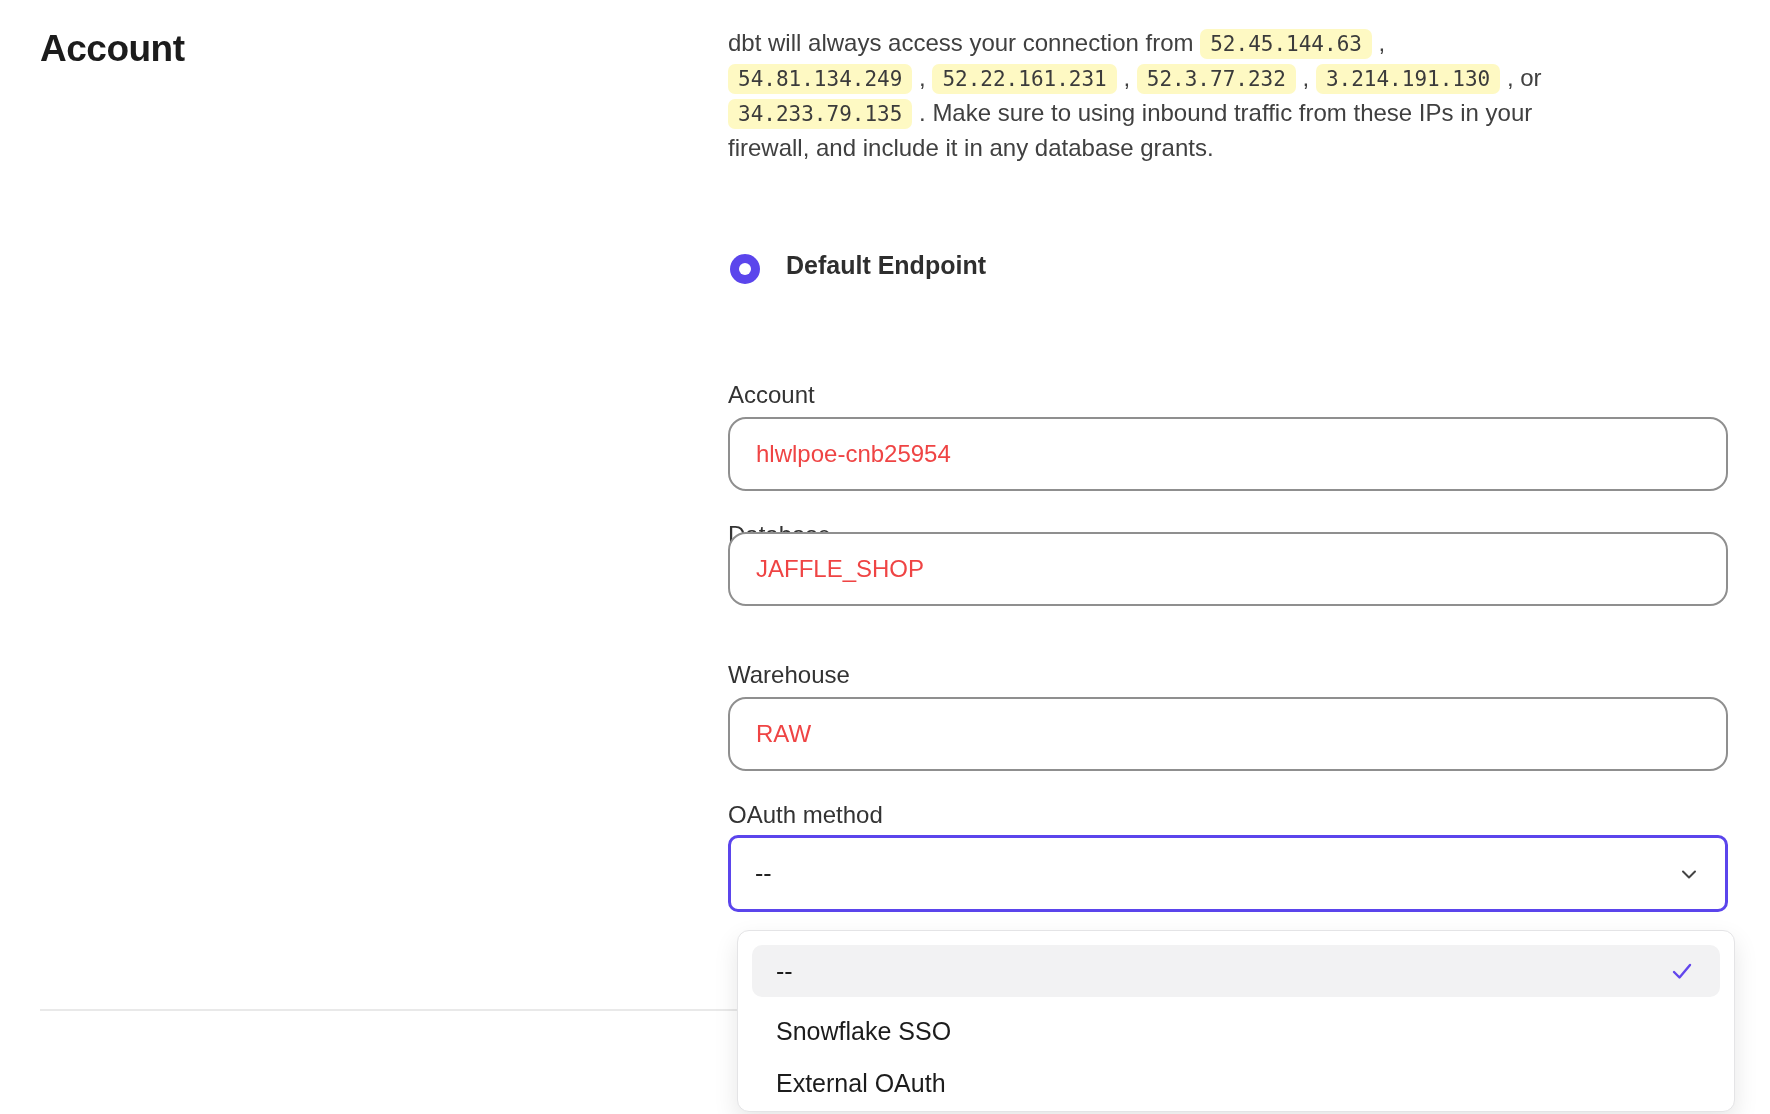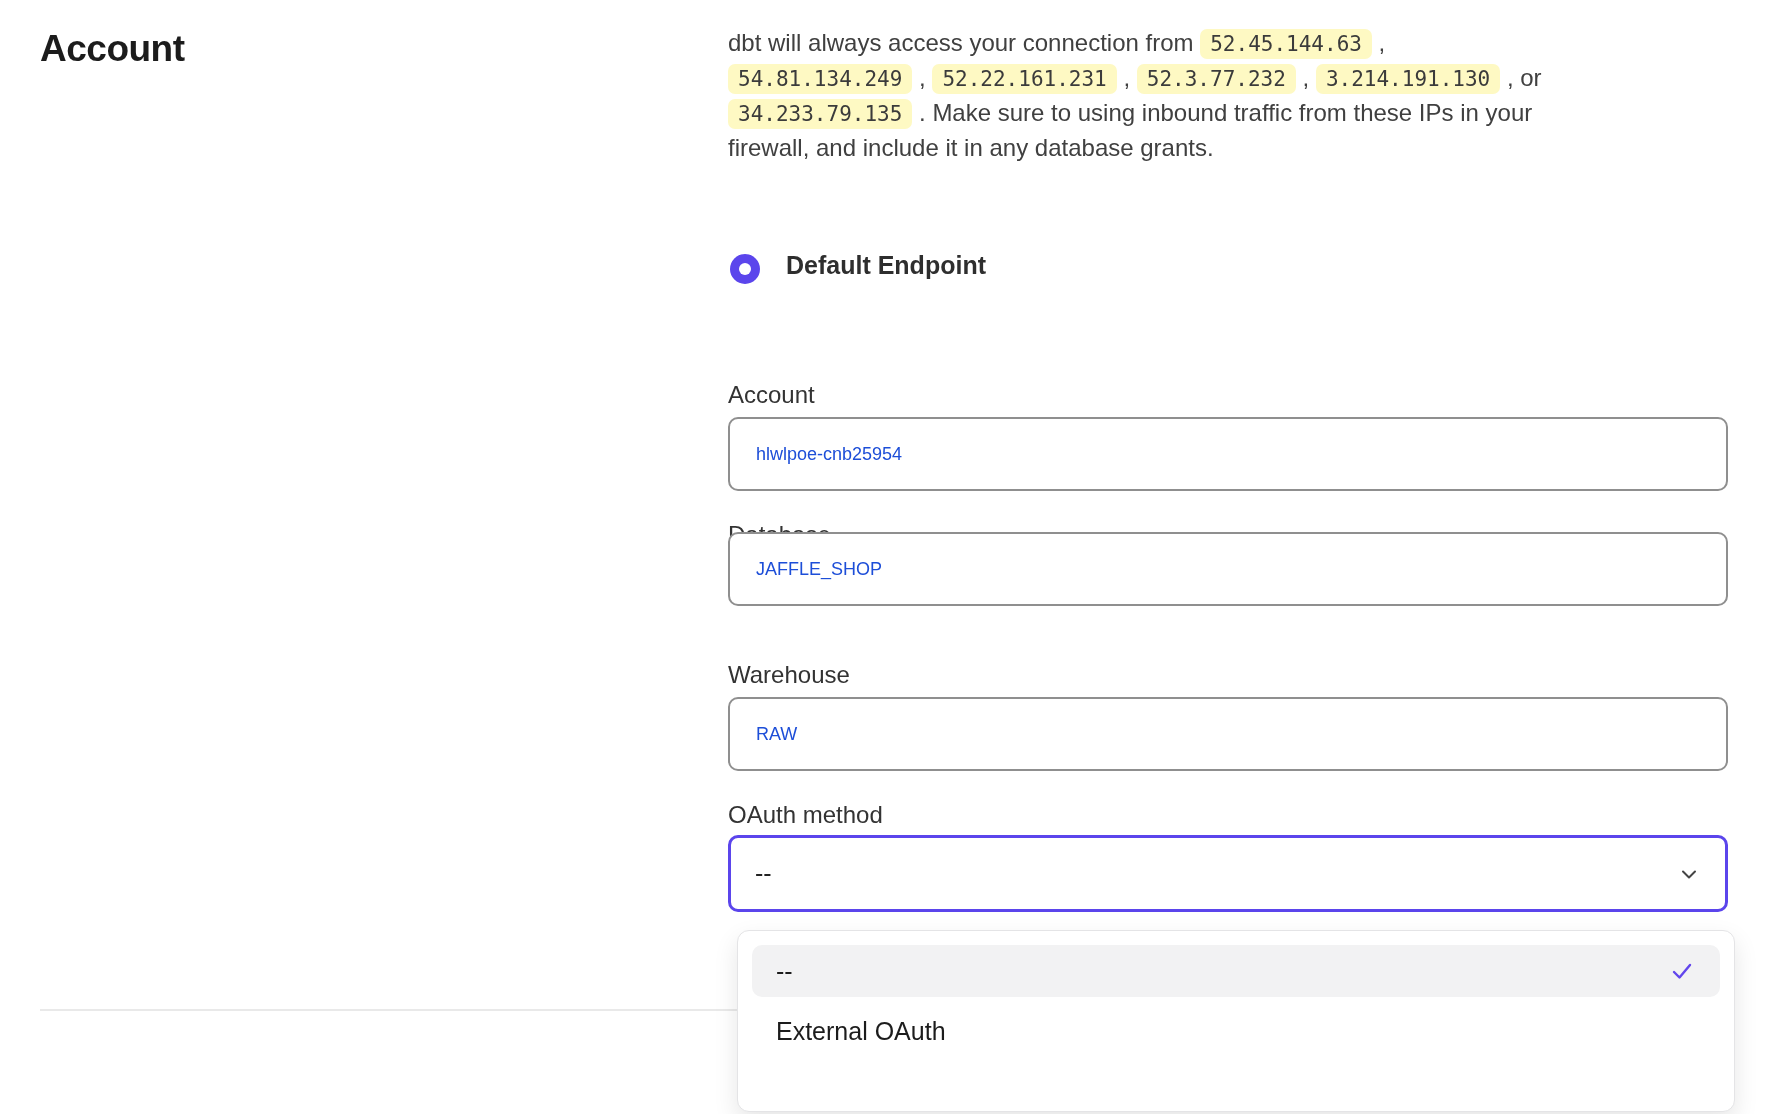--- a/index.html
+++ b/index.html
@@ -31,22 +31,22 @@
   .help-icon { width:24px; height:24px; border:1.8px solid #585858; border-radius:50%;
                display:inline-flex; align-items:center; justify-content:center;
                font-size:15px; font-weight:600; color:#585858; }
   .radio-desc { font-size:24px; color:#6f6f6f; line-height:32px; margin-top:2px; }
   .opt0 .radio-desc { width:400px; }
   .opt1 .radio-desc { width:290px; }
 
   
   .field-label { position:absolute; left:728px; font-size:24px; font-weight:400; color:#333; }
   .text-input { position:absolute; left:728px; width:1000px; height:74px;
-                border:2px solid #8f8f8f; border-radius:10px; background:#fff;
-                font-family:"Liberation Sans", sans-serif; font-size:18px; color:#1d4ed8;
+                border:2px solid #8f8f8f; border-radius:18px; background:#fff;
+                font-family:"Liberation Sans", sans-serif; font-size:24px; color:#ef4444;
                 padding:0 26px; outline:none; }
   .select-box { position:absolute; left:728px; width:1000px; height:77px;
                 border:3px solid var(--accent,#5b45ec); border-radius:10px; background:#fff;
                 display:flex; align-items:center; padding:0 24px; font-size:25px; color:#222;
                 cursor:pointer; }
   .select-box .chevron { margin-left:auto; display:flex; align-items:center; }
 
   .divider { position:absolute; left:40px; top:1009px; width:1695px; height:2px;
              background:#e9e9e9; z-index:1; }
 
@@ -108,15 +108,18 @@
 <div class="dropdown">
   <div class="dd-option selected">
     <span>--</span>
     <span class="check">
       <svg width="28" height="28" viewBox="0 0 28 28" fill="none">
         <path d="M6 15 L11.5 20.5 L22 8" stroke="#6246ec" stroke-width="2.4" stroke-linecap="round" stroke-linejoin="round"></path>
       </svg>
     </span>
   </div>
   <div class="dd-option plain">
+    <span>Snowflake SSO</span>
+  </div>
+  <div class="dd-option plain">
     <span>External OAuth</span>
   </div>
 </div>
 
 </body></html>

